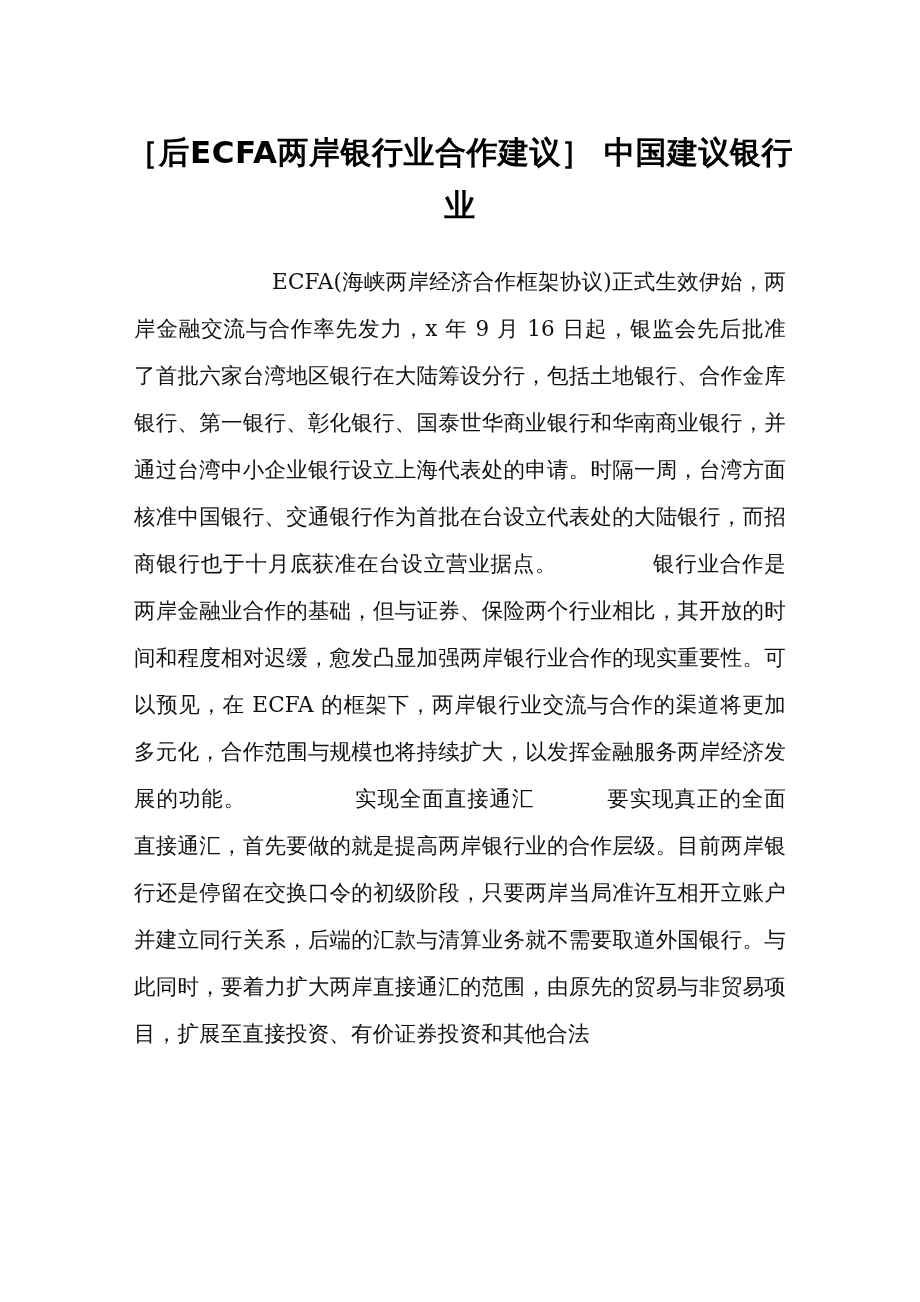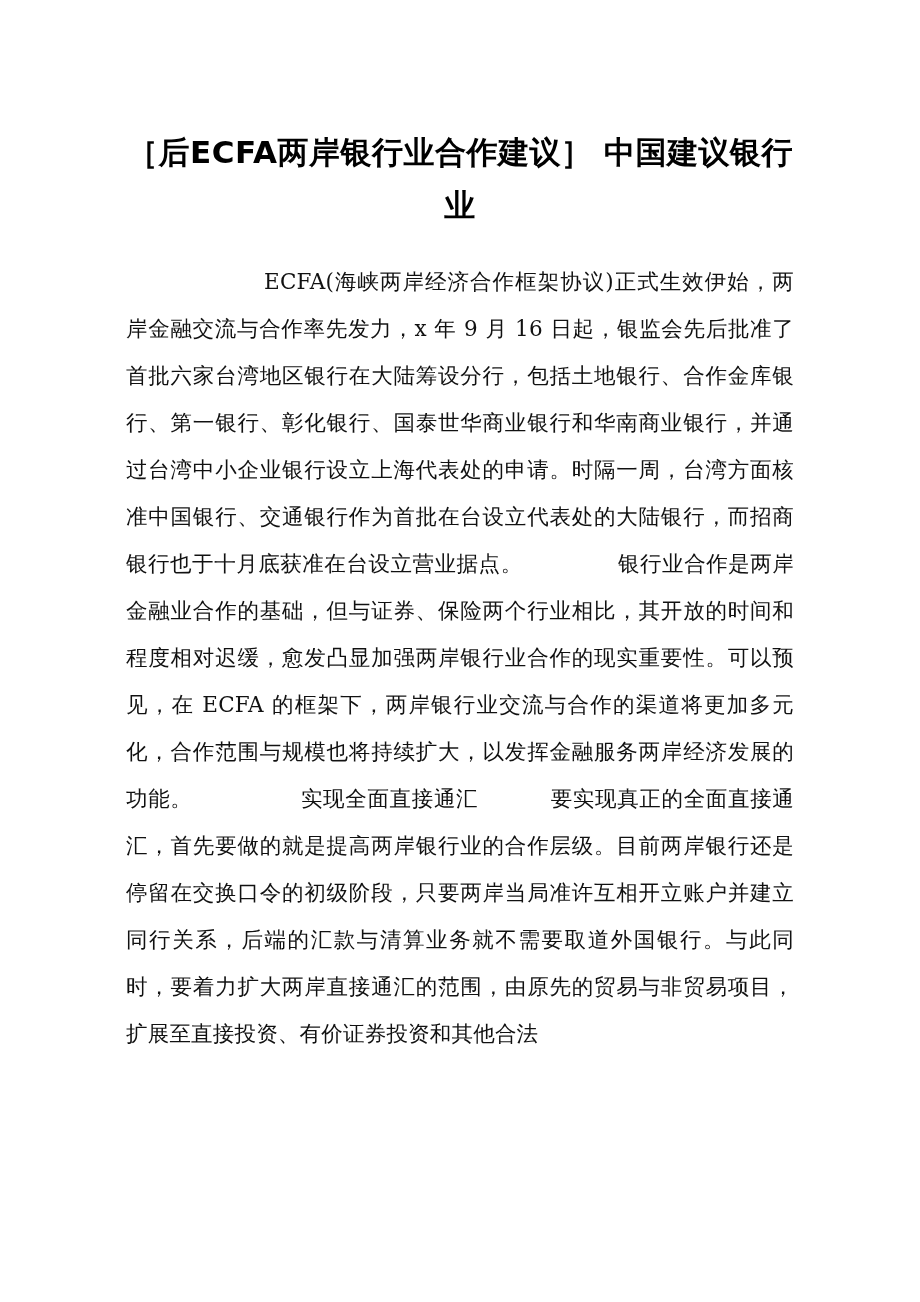--- a/index.html
+++ b/index.html
@@ -37,21 +37,21 @@
     letter-spacing: 0.5px;
     margin: 0 0 26px 0;
   }
   .doc-paragraph {
     font-family: "DejaVu Serif", serif;
     font-size: 21.5px;
     line-height: 47px;
     color: #111111;
     text-align: justify;
     text-justify: inter-ideograph;
-    margin: 4px;
+    margin: 12px;
     letter-spacing: 0.2px;
     text-indent: 0;
   }
   .indent-lead {
     display: inline-block;
     width: 138px;
   }
   .gap-wide {
     display: inline-block;
     width: 95px;

